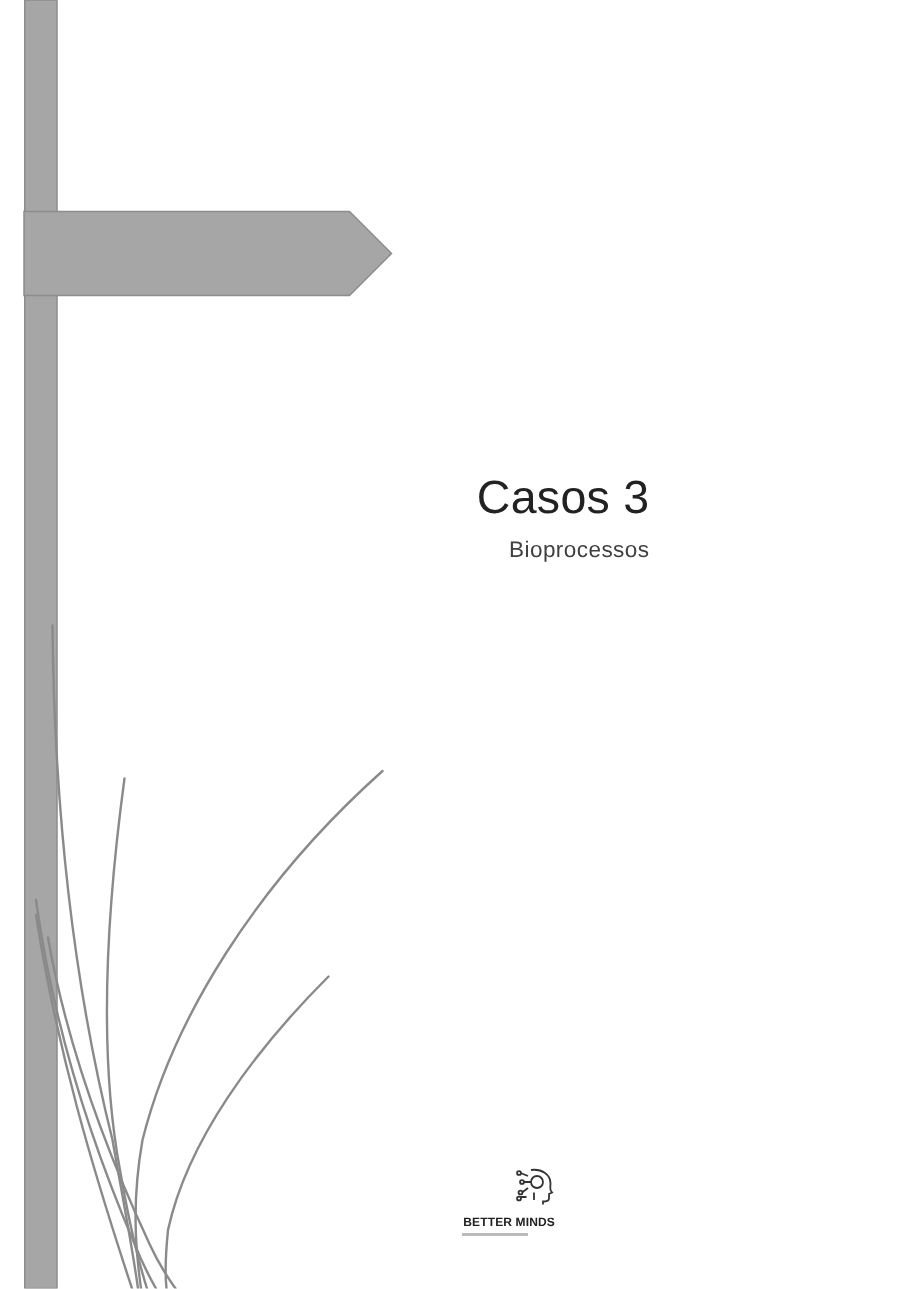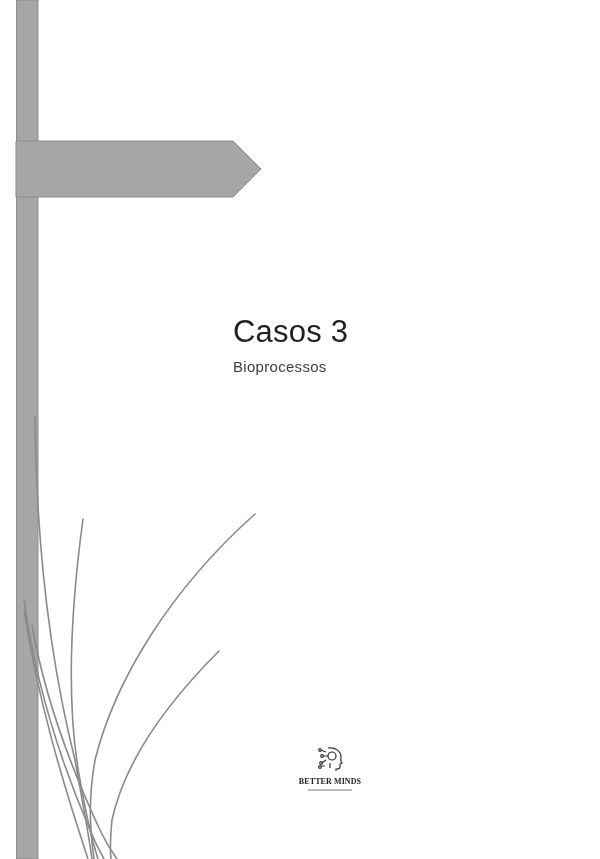--- a/index.html
+++ b/index.html
@@ -1,22 +1,22 @@
 <!DOCTYPE html>
 <html><head>
 <meta charset="utf-8">
 <style>
   html, body { margin: 0; padding: 0; }
   body { width: 600px; height: 859px; background: #ffffff; position: relative; overflow: hidden; font-family: "Liberation Sans", sans-serif; }
   .page { position: absolute; left: 0; top: 0; width: 600px; height: 859px; }
   .deco { position: absolute; left: 0; top: 0; }
-  .title-block { position: absolute; left: 233px; top: 312px; width: 200px; text-align: left; }
+  .title-block { position: absolute; left: 233px; top: 312px; width: 200px; text-align: right; }
   .title { font-size: 31px; color: #222222; line-height: 40px; letter-spacing: 0.2px; }
   .subtitle { font-size: 15px; color: #404040; line-height: 20px; margin-top: 5px; letter-spacing: 0.3px; }
-  .logo { position: absolute; left: 290px; top: 746px; width: 80px; text-align: center; font-family: Liberation Serif, serif; }
+  .logo { position: absolute; left: 290px; top: 778px; width: 80px; text-align: right; }
   .logo-name { font-size: 8px; color: #222; font-weight: bold; letter-spacing: 0.1px; margin-top: 1px; }
   .logo-tag { width: 44px; height: 2px; background: #bbbbbb; margin: 3px auto 0; }
 </style>
 </head>
 <body>
 
 <div class="page">
   <svg class="deco" width="600" height="859" viewBox="0 0 600 859">
 
     <rect x="16.5" y="0" width="21.5" height="859" fill="#a6a6a6" stroke="#8c8c8c" stroke-width="1"></rect>

